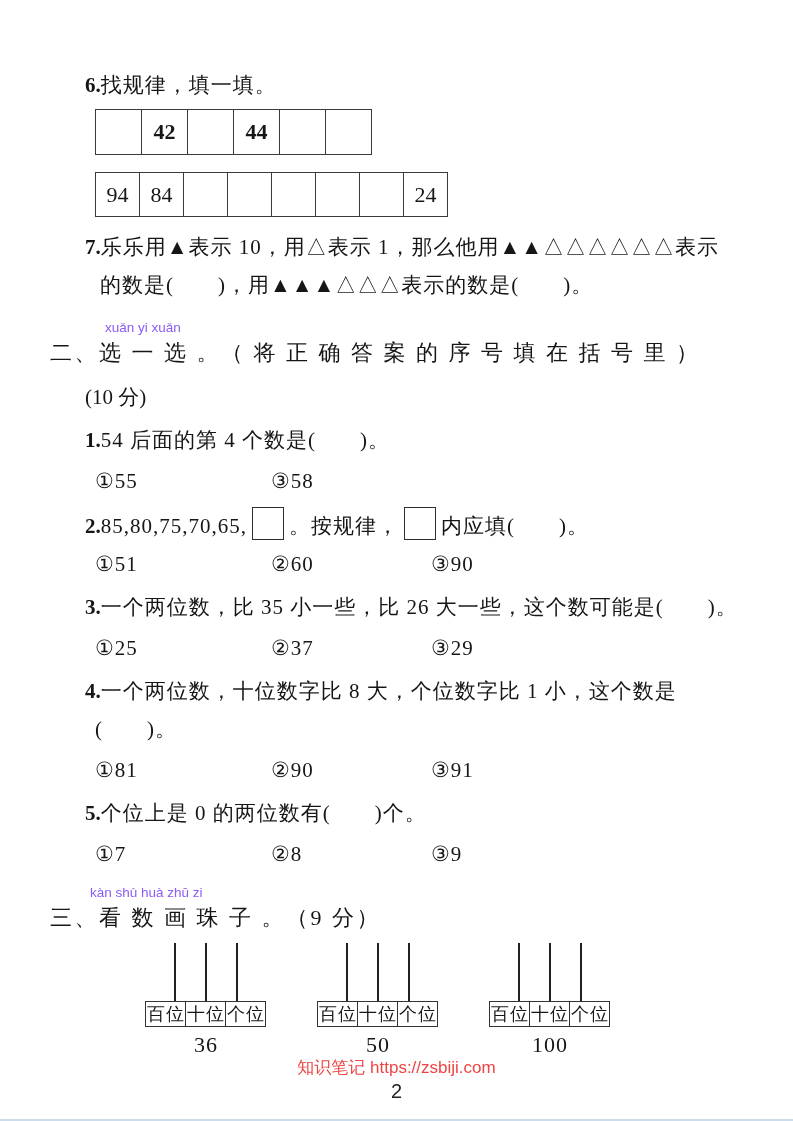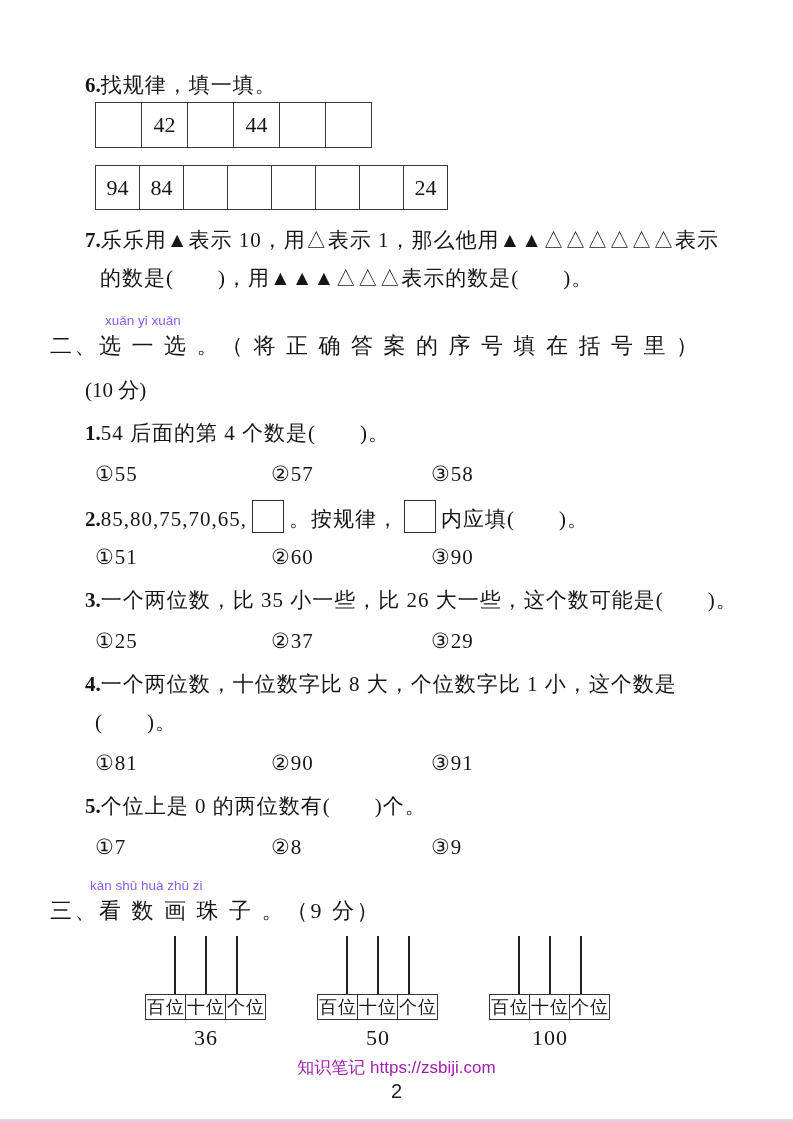--- a/index.html
+++ b/index.html
@@ -17,21 +17,21 @@
   .qnum { font-weight:bold; letter-spacing:0; }
   .indent { margin-left:50px; }
 
   
   table.fill { border-collapse:collapse; margin-left:45px; }
   table.fill td {
     border:1.6px solid #3a3a3a;
     text-align:center; vertical-align:middle;
     font-size:22px; color:#161616;
   }
-  table.t1 { margin-top:2px; }
+  table.t1 { margin-top:9px;font-weight:bold; }
   table.t1 td { width:43px; height:42px; }
   table.t2 { margin-top:17px; }
   table.t2 td { width:41px; height:41px; }
 
   
   .pinyin {
     font-family:Liberation Sans, sans-serif;
     font-size:13.5px; color:#8b5cf6;
     display:flex; line-height:15px;
   }
@@ -62,21 +62,21 @@
   .pv-table { border-collapse:collapse; }
   .pv-table td {
     border:1.4px solid #333; width:39px; height:24px;
     font-size:18px; text-align:right; letter-spacing:1px; padding:0;
   }
   .diagram-number { text-align:center; font-size:22px; margin-top:5px; letter-spacing:1px; }
 
   
   .watermark {
     position:absolute; top:1056px; left:0; width:100%;
-    text-align:center; color:#a21caf; font-size:17px;
+    text-align:center; color:#ef4444; font-size:17px;
     font-family:"Liberation Sans", sans-serif;
   }
   .pagenum {
     position:absolute; top:1080px; left:0; width:100%;
     text-align:center; color:#222; font-size:20px;
     font-family:"Liberation Sans", sans-serif;
   }
   .bottom-edge {
     position:absolute; bottom:0; left:0; width:100%; height:2px;
     background:#ccdcec;
@@ -130,21 +130,20 @@
     <span>xuǎn yi xuǎn</span>
   </div>
   <div class="sect-heading">二、选 一 选 。（ 将 正 确 答 案 的 序 号 填 在 括 号 里 ）</div>
   <div class="score-line">(10 分)</div>
 
   <div class="qline choice-q">
     <span class="qnum">1.</span><span>54 后面的第 4 个数是(　　)。</span>
   </div>
   <div class="options">
     <span>①55</span>
-    <span>②57</span>
     <span>③58</span>
   </div>
 
   <div class="qline choice-q boxline">
     <span class="qnum">2.</span>
       <span>85,80,75,70,65,</span>
       <span class="sq"></span>
       <span>。按规律，</span>
       <span class="sq"></span>
       <span>内应填(　　)。</span>

